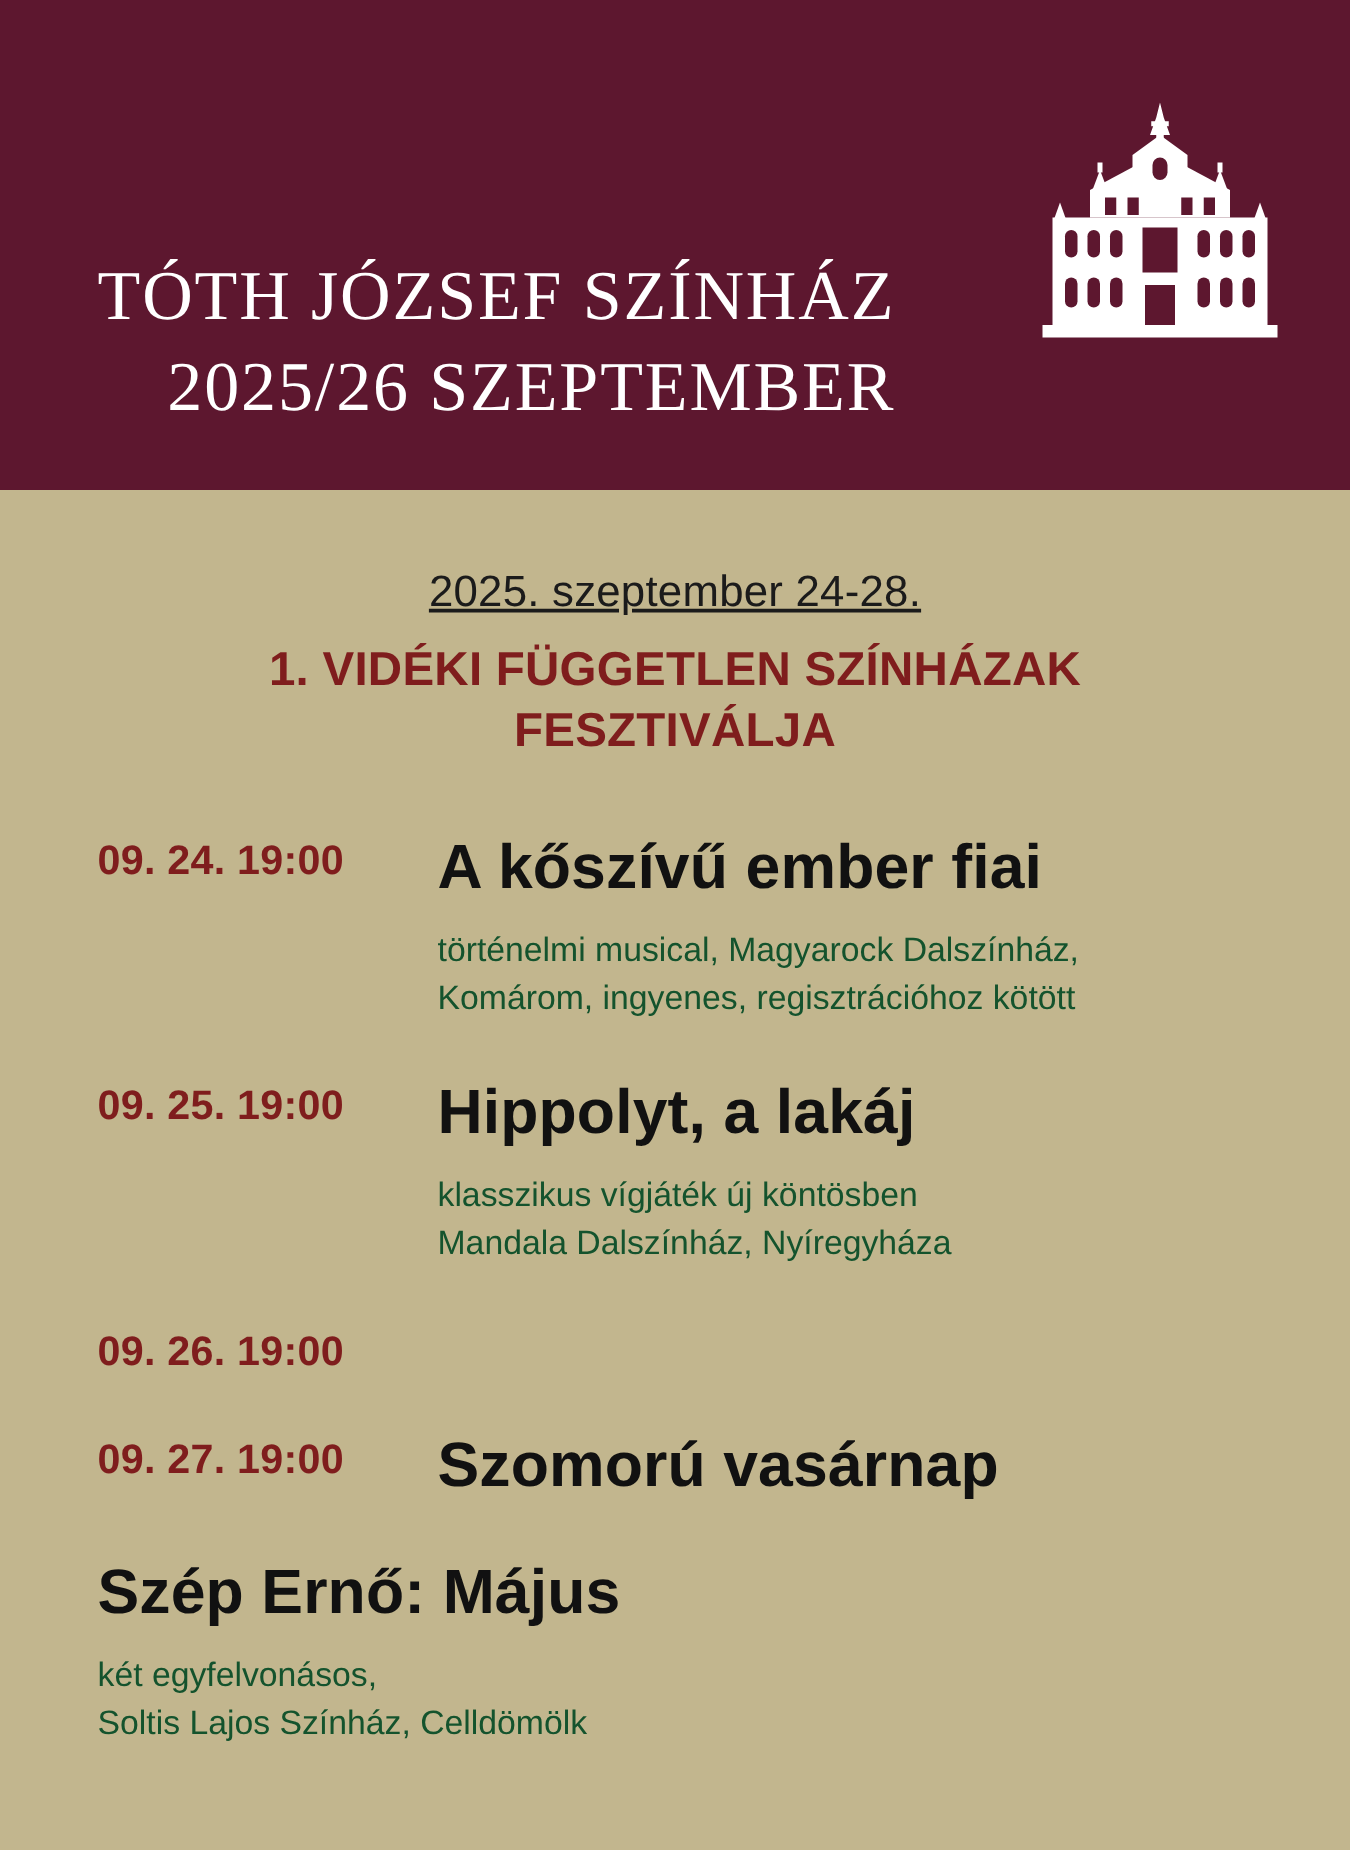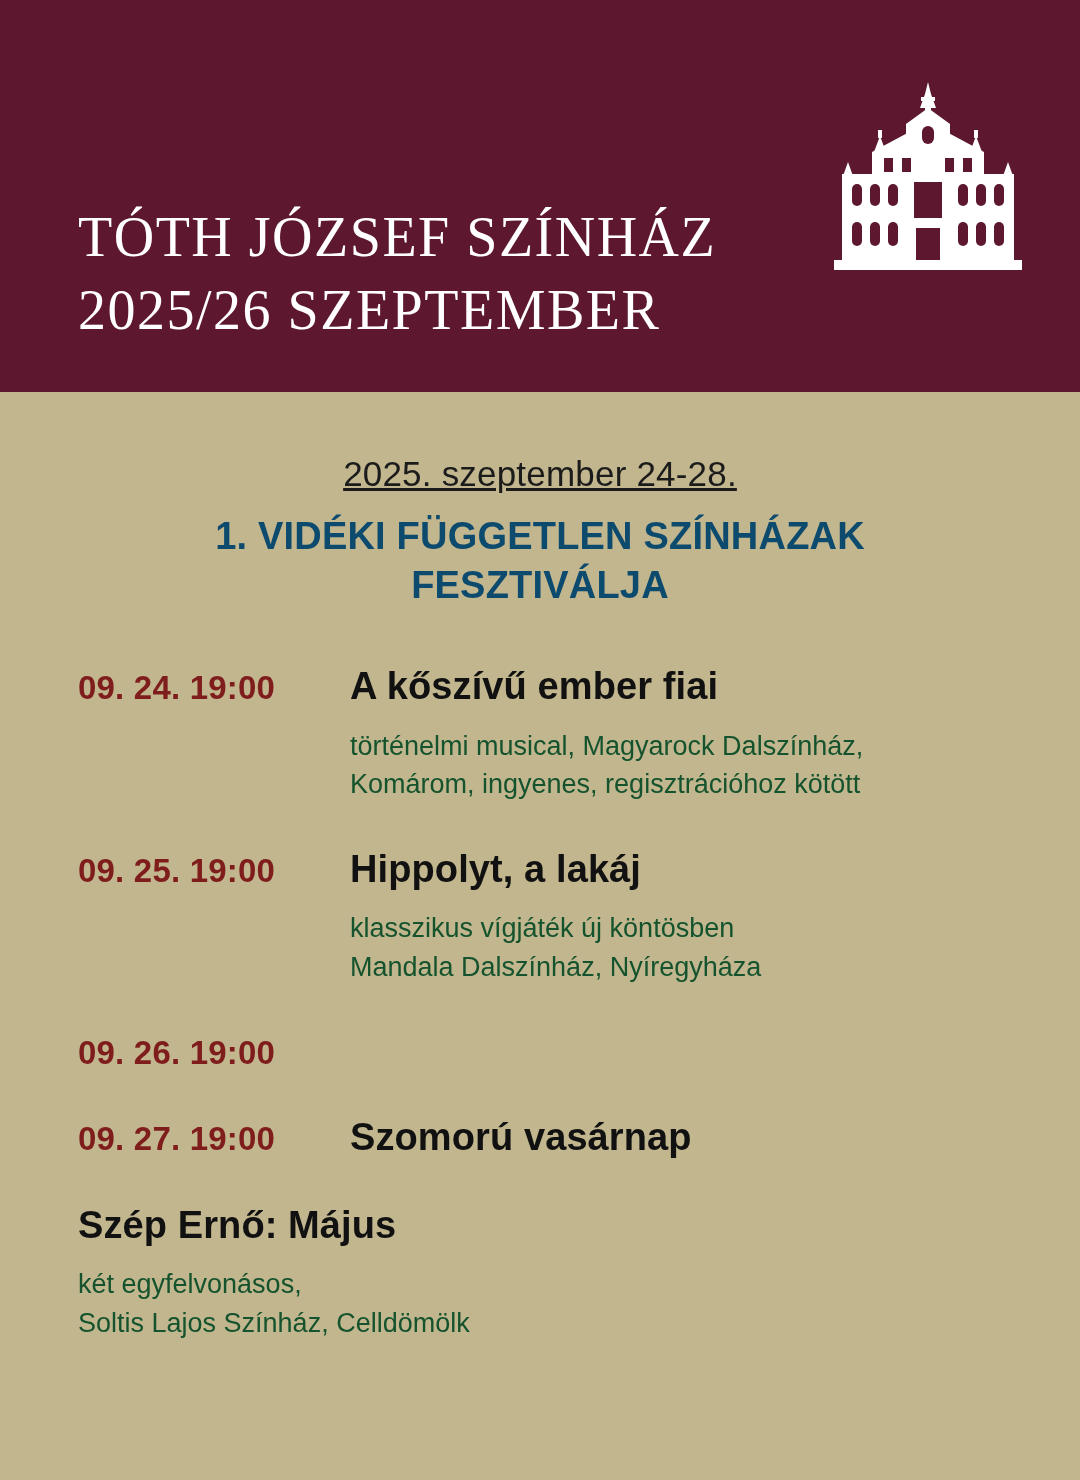--- a/index.html
+++ b/index.html
@@ -34,20 +34,21 @@
     color: #ffffff;
     font-family: "Liberation Serif", serif;
     font-size: 56px;
     line-height: 1.30;
     letter-spacing: 1.5px;
     font-weight: 400;
     white-space: pre-line;
   }
   .header-title .line2 {
     display: block;
+    text-align: right;
   }
   
   .logo {
     position: absolute;
     right: 42px;
     top: 78px;
     width: 220px;
     height: 220px;
   }
   
@@ -58,21 +59,21 @@
   .festival-date {
     text-align: center;
     color: #1b1b1b;
     font-size: 35px;
     margin-top: 62px;
     letter-spacing: 0.2px;
     text-decoration: underline;
   }
   .festival-title {
     text-align: center;
-    color: #0c4a6e;
+    color: #7f1d1d;
     font-size: 38px;
     font-weight: bold;
     line-height: 1.28;
     margin: 18px auto 0 auto;
     max-width: 830px;
     letter-spacing: 0.2px;
   }
   .events {
     margin-top: 56px;
   }
@@ -90,21 +91,21 @@
     color: #7f1d1d;
     letter-spacing: 0.2px;
     padding-top: 4px;
     white-space: nowrap;
   }
   .event-info {
     flex: 1 1 auto;
     padding-left: 0px;
   }
   .event-title {
-    font-size: 38px;
+    font-size: 50px;
     font-weight: bold;
     color: #111111;
     line-height: 1.15;
     letter-spacing: 0.1px;
   }
   .event-desc {
     font-size: 27px;
     color: #14532d;
     line-height: 1.42;
     margin-top: 18px;

